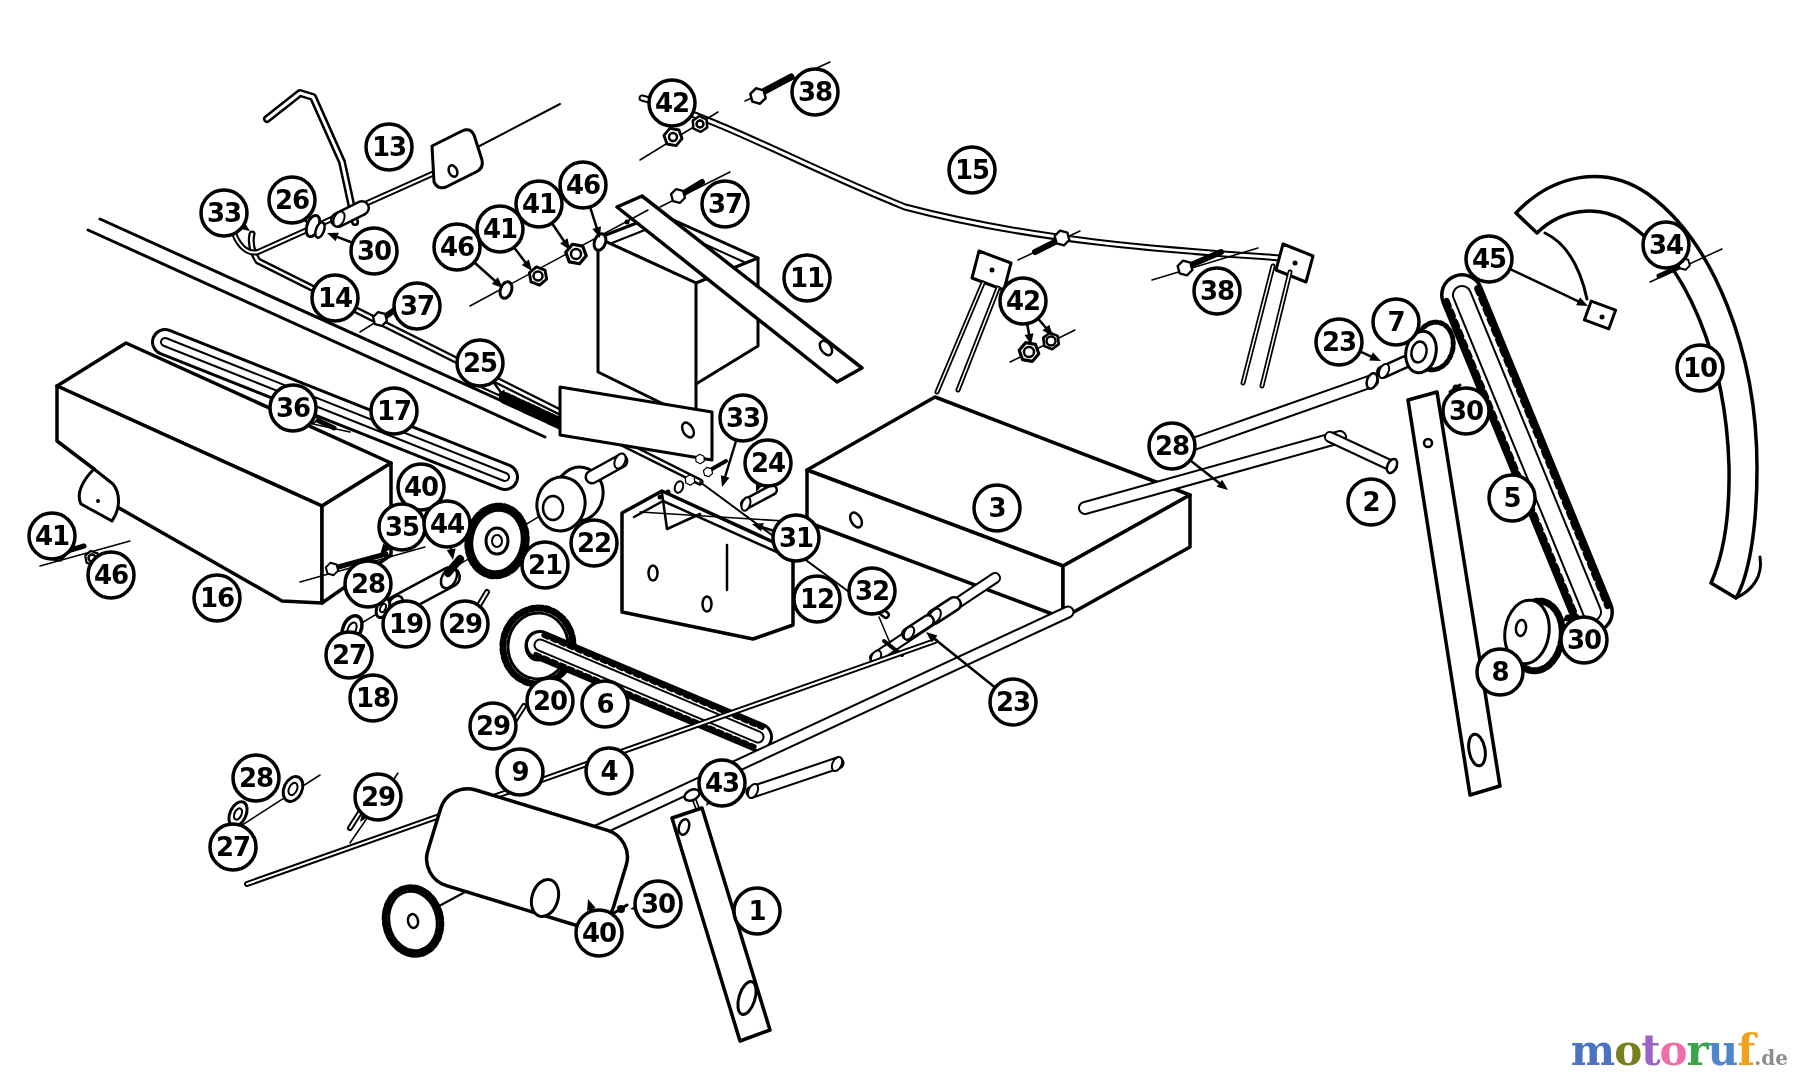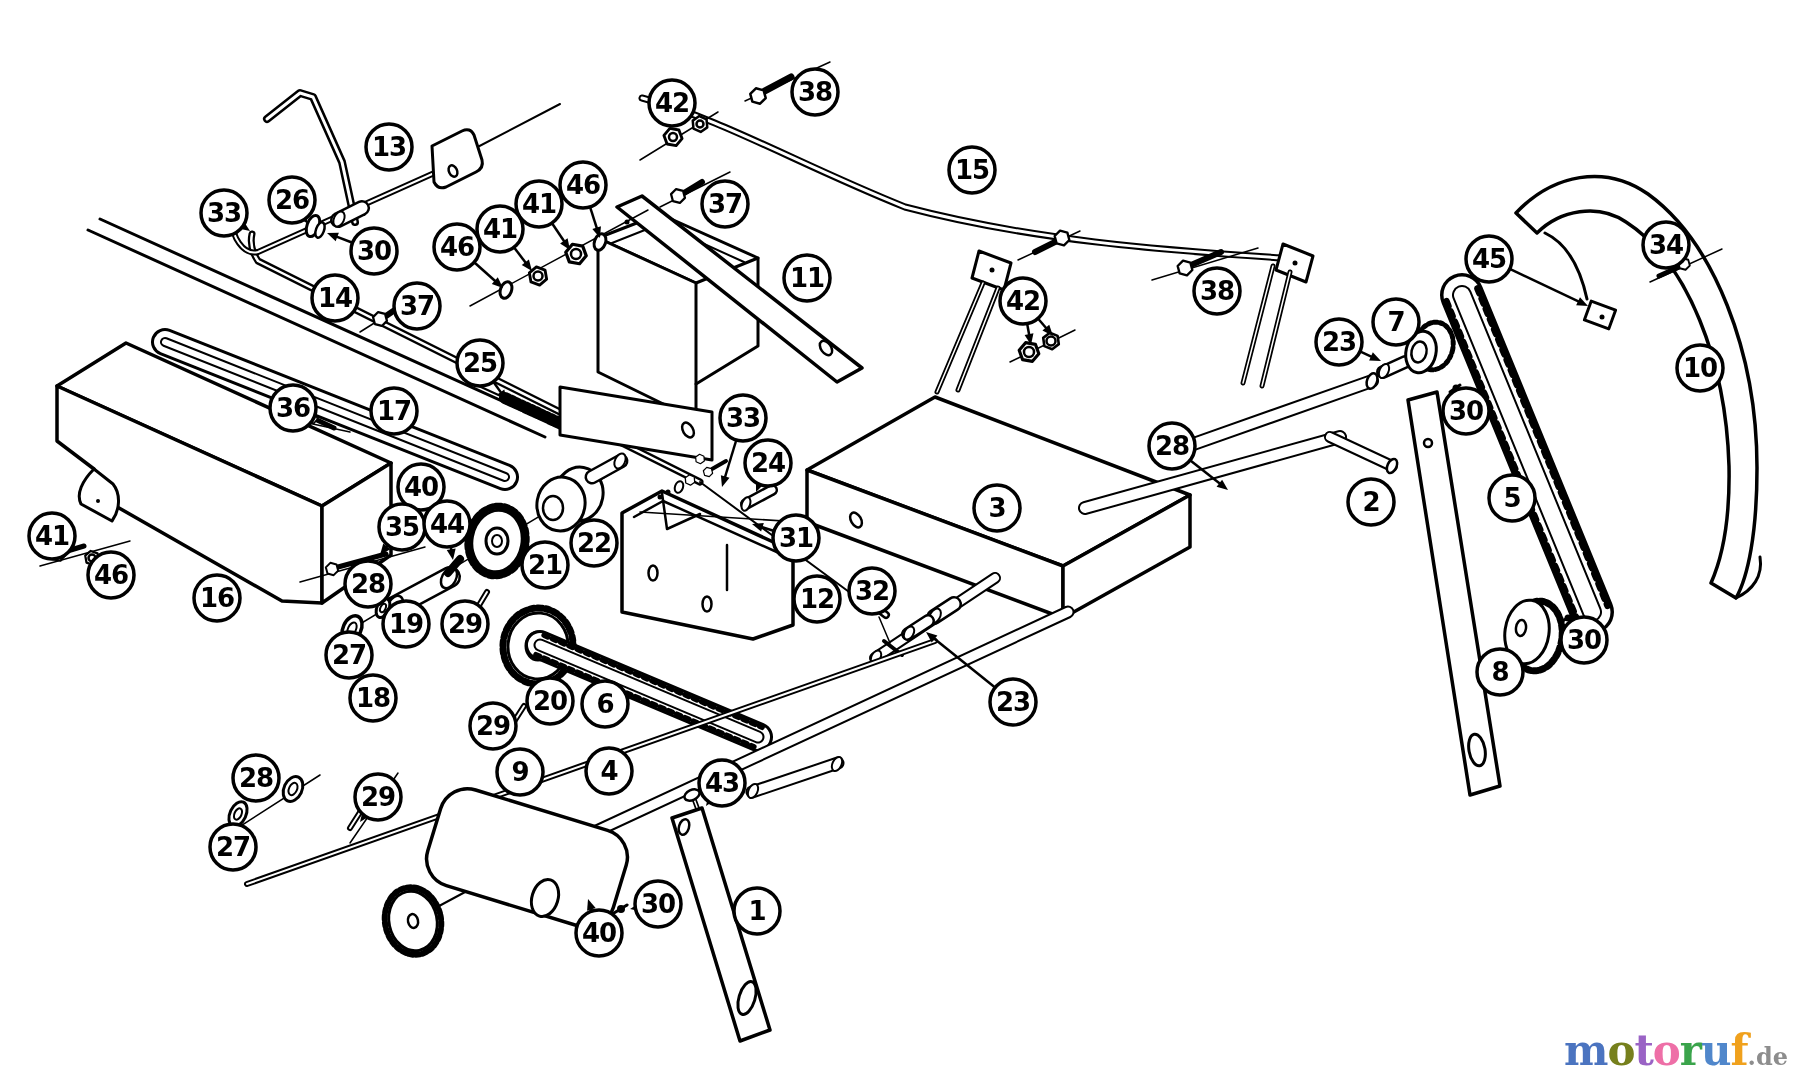--- a/index.html
+++ b/index.html
@@ -4,21 +4,21 @@
 <style>
   html,body{margin:0;padding:0;background:#fff;}
   body{width:1800px;height:1076px;position:relative;overflow:hidden;
        font-family:"DejaVu Sans",sans-serif;}
   #diagram-wrap{position:absolute;inset:0;}
   svg{display:block;}
   .callout-num{font:bold 26px "DejaVu Sans",sans-serif;text-anchor:middle;fill:#000;letter-spacing:-1px;}
   #site-logo{position:absolute;right:12px;bottom:4px;
              font-family:"DejaVu Serif",serif;font-weight:bold;font-size:42px;
              letter-spacing:-1px;line-height:1;user-select:none;}
-  #site-logo .logo-suffix{font-size:24px;font-weight:bold;letter-spacing:0;}
+  #site-logo .logo-suffix{font-size:20px;font-weight:bold;letter-spacing:0;}
 </style>
 </head>
 <body>
 
 <div id="diagram-wrap">
 <svg id="diagram-svg" viewBox="0 0 1800 1076" width="1800" height="1076" xmlns="http://www.w3.org/2000/svg">
   <g stroke="#000" fill="none" stroke-linecap="round" stroke-linejoin="round">
 
     <g>
       <path d="M88,230 L545,437" stroke-width="3"></path>

